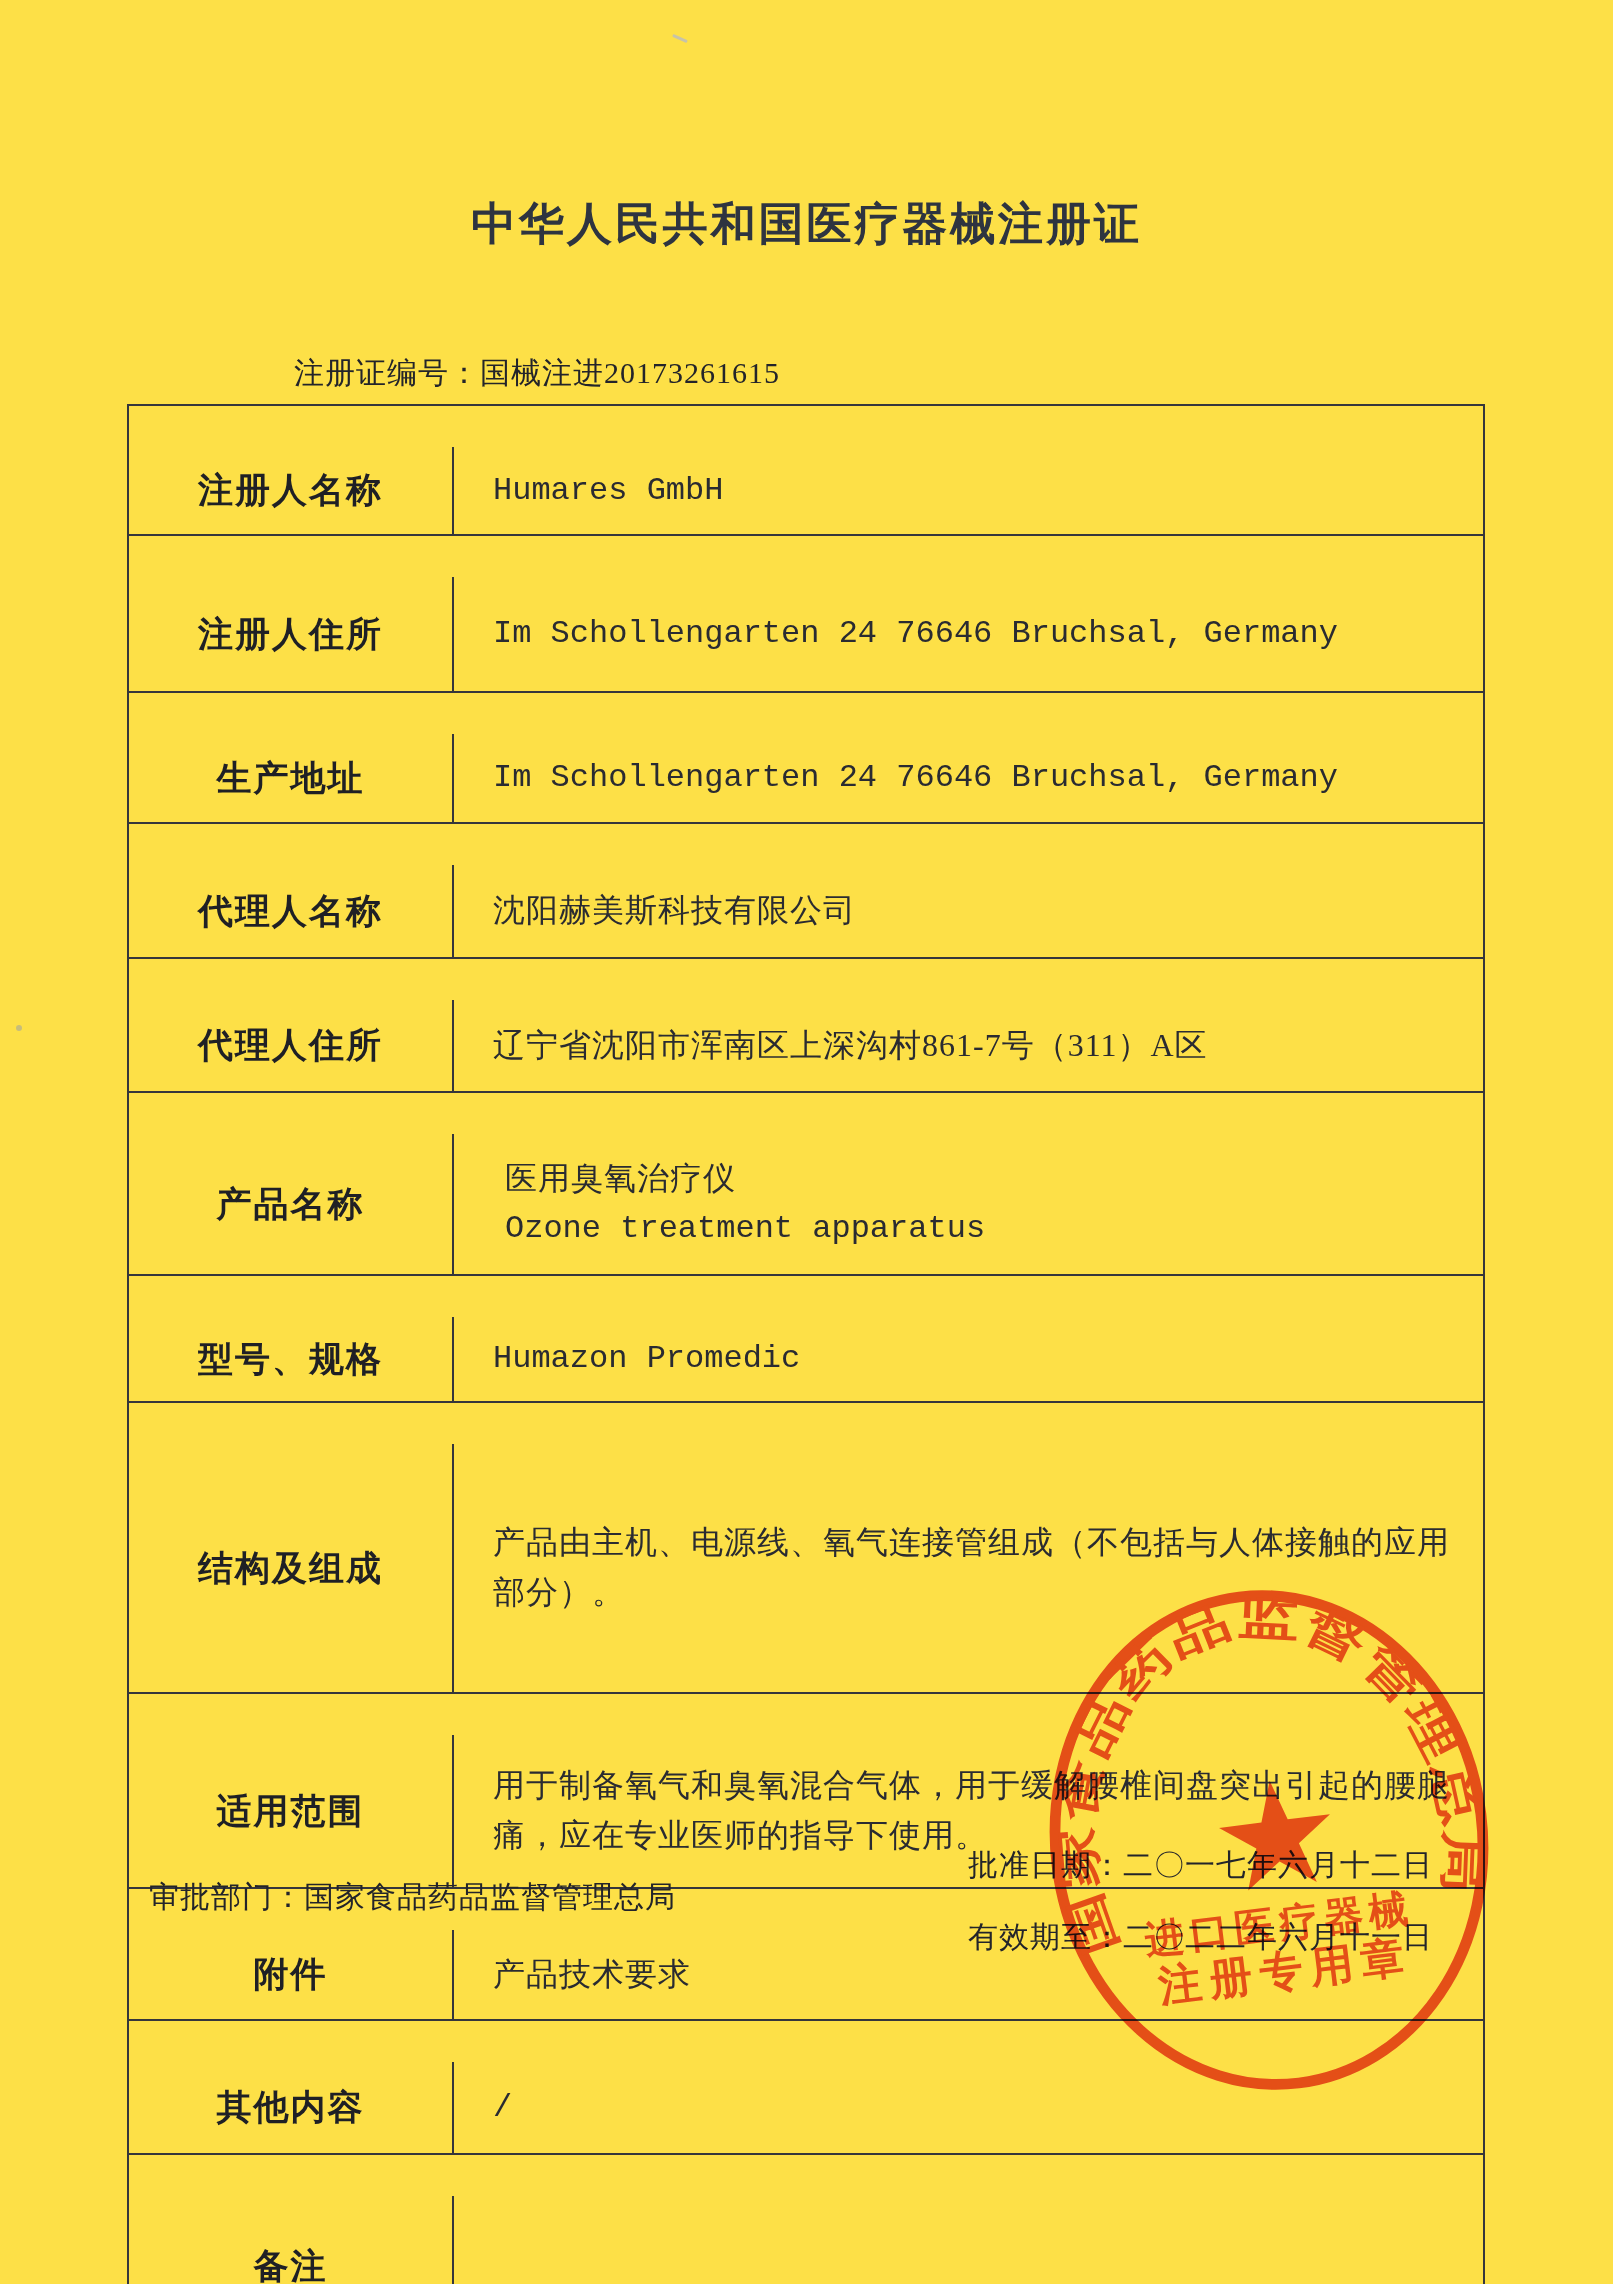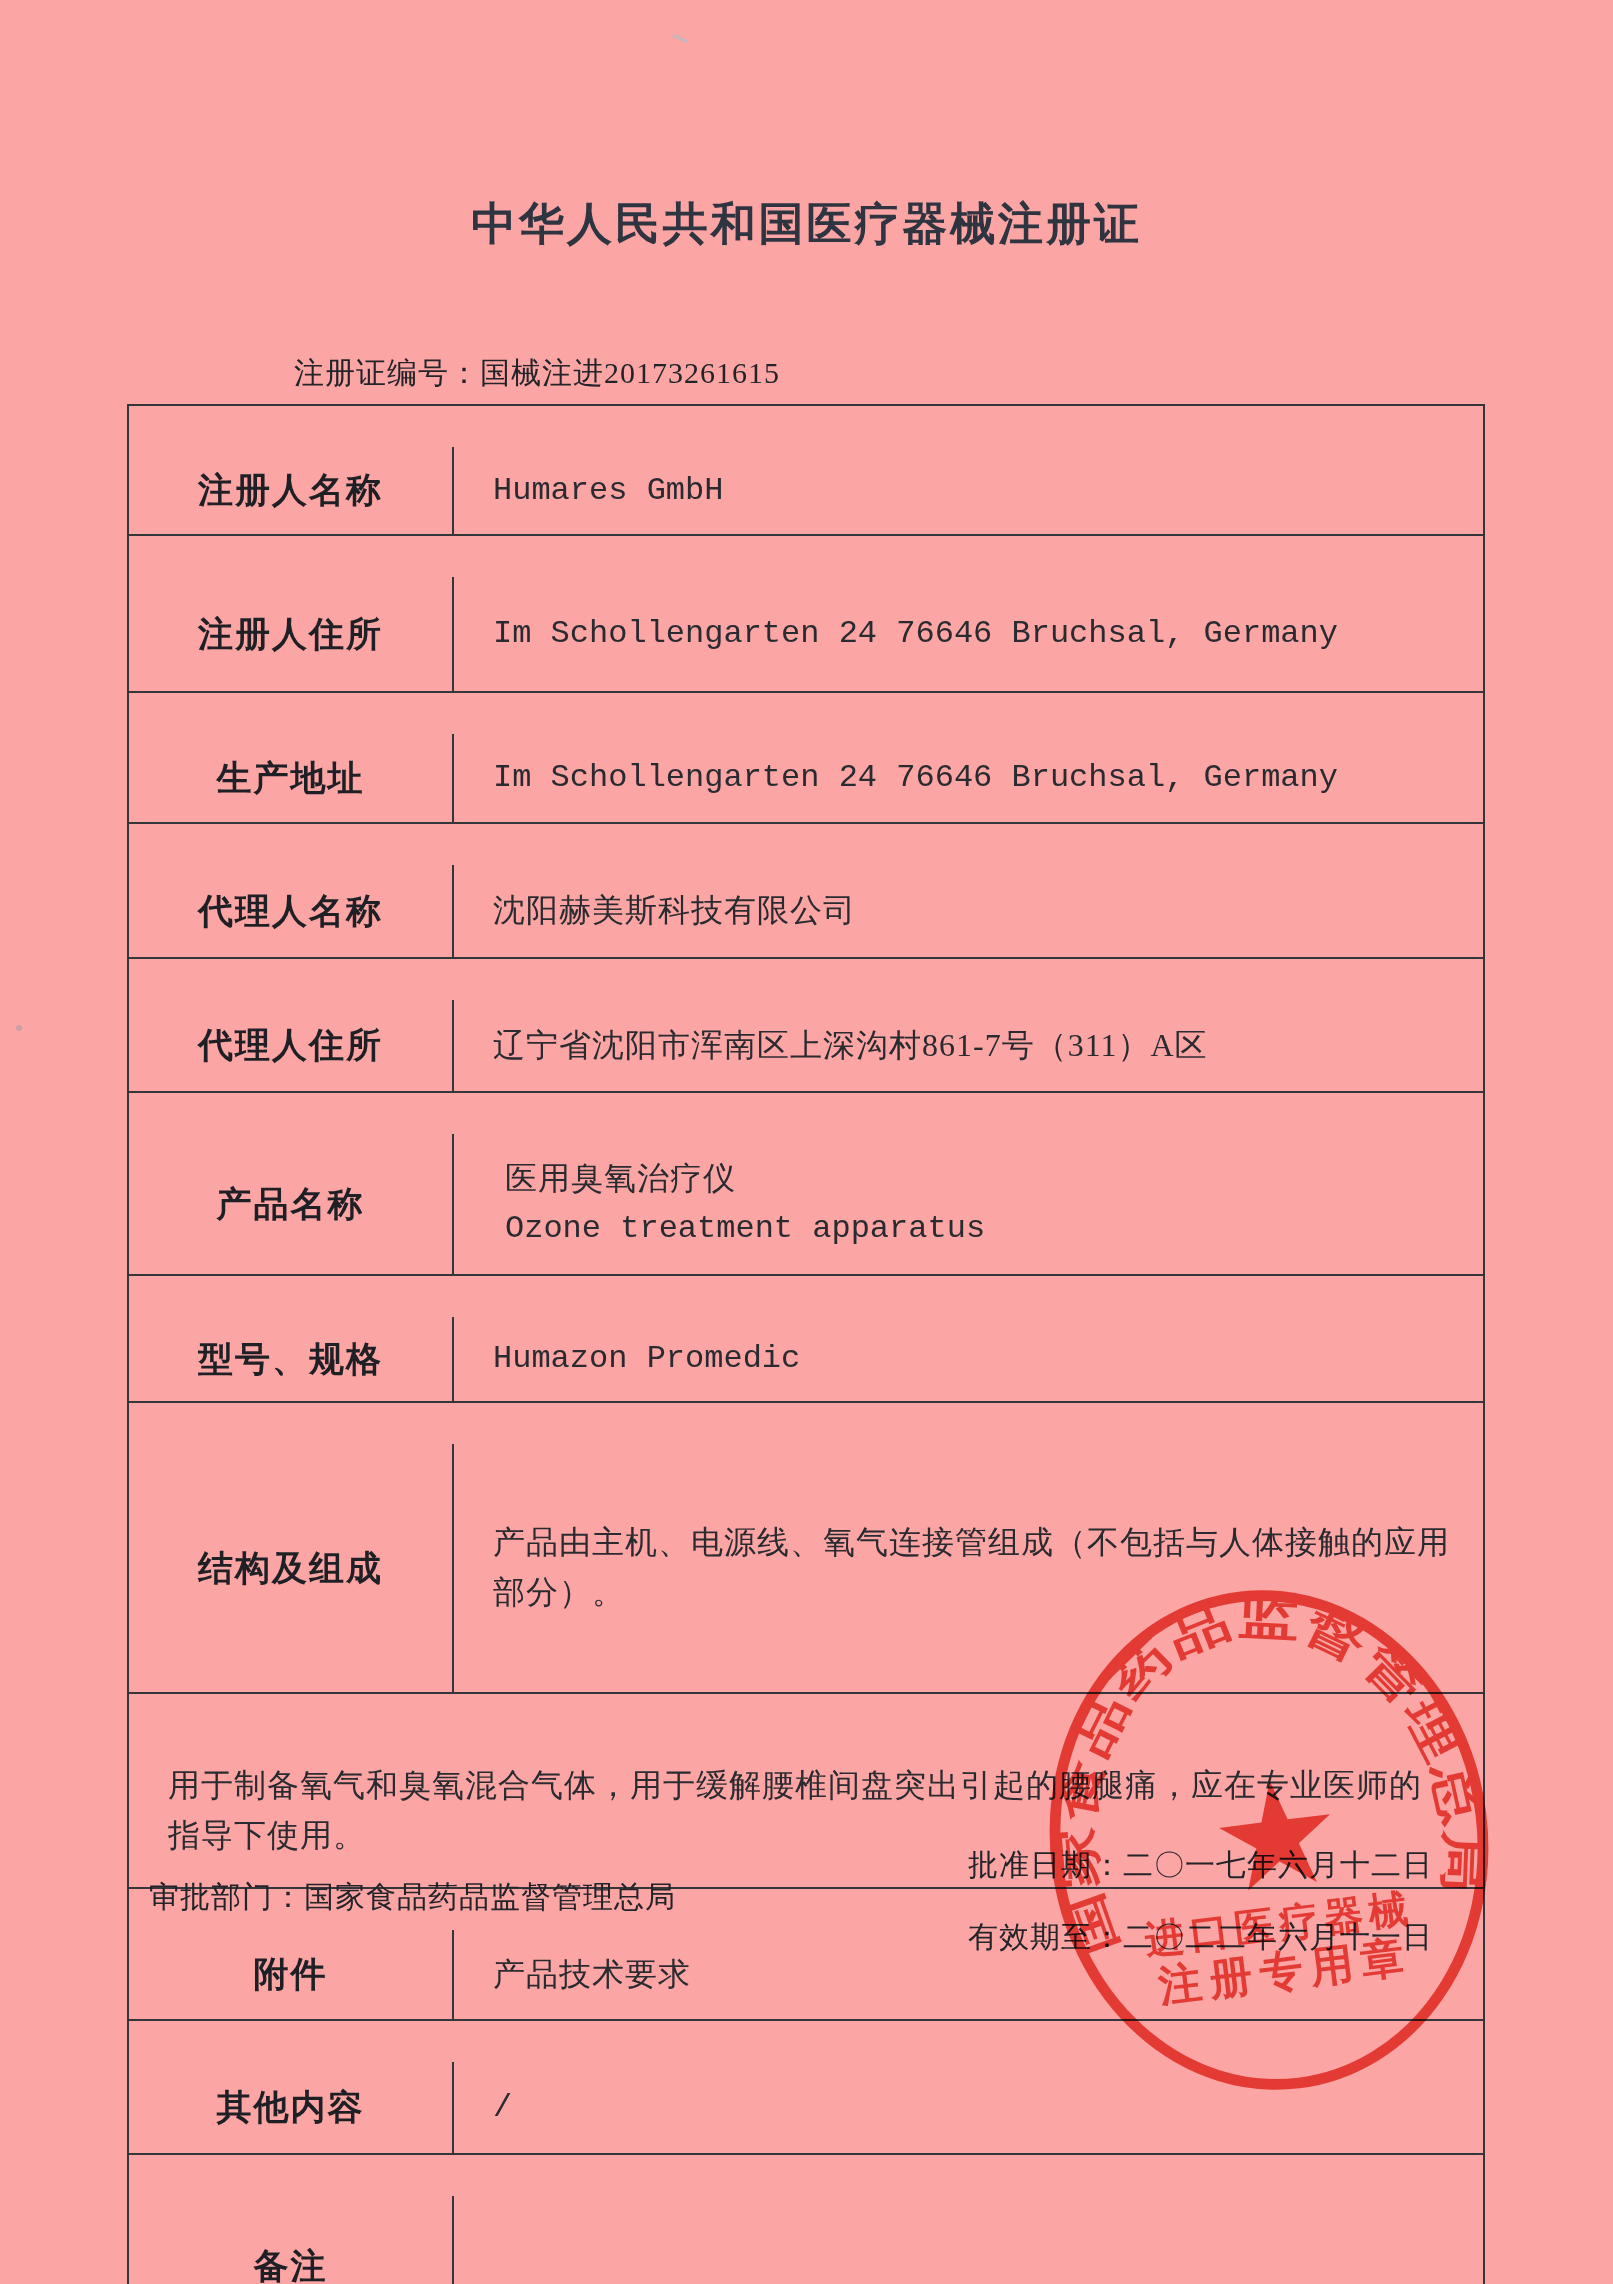--- a/index.html
+++ b/index.html
@@ -1,21 +1,21 @@
 <!DOCTYPE html>
 <html><head>
 <meta charset="utf-8">
 <style>
   * { margin:0; padding:0; box-sizing:border-box; }
   html,body { background:#e8e8e8; }
   .page {
     position:relative;
     width:1613px; height:2285px;
     margin:0 auto;
-    background:#fca5a5;
+    background:#fde047;
     overflow:hidden;
     color:#26262c;
     font-family:"Liberation Serif","DejaVu Serif",serif;
   }
   
   .doc-title {
     position:absolute; top:194px; left:0; right:0;
     text-align:center;
     font-family:"Liberation Sans","DejaVu Sans",sans-serif;
     font-weight:700;
@@ -154,20 +154,21 @@
       <div class="cell-label">型号、规格</div>
       <div class="cell-value mono">Humazon Promedic</div>
     </div>
 
     <div class="row r8">
       <div class="cell-label">结构及组成</div>
       <div class="cell-value cn">产品由主机、电源线、氧气连接管组成（不包括与人体接触的应用部分）。</div>
     </div>
 
     <div class="row r9">
+      <div class="cell-label">适用范围</div>
       <div class="cell-value cn">用于制备氧气和臭氧混合气体，用于缓解腰椎间盘突出引起的腰腿痛，应在专业医师的指导下使用。</div>
     </div>
 
     <div class="row r10">
       <div class="cell-label">附件</div>
       <div class="cell-value cn">产品技术要求</div>
     </div>
 
     <div class="row r11">
       <div class="cell-label">其他内容</div>

